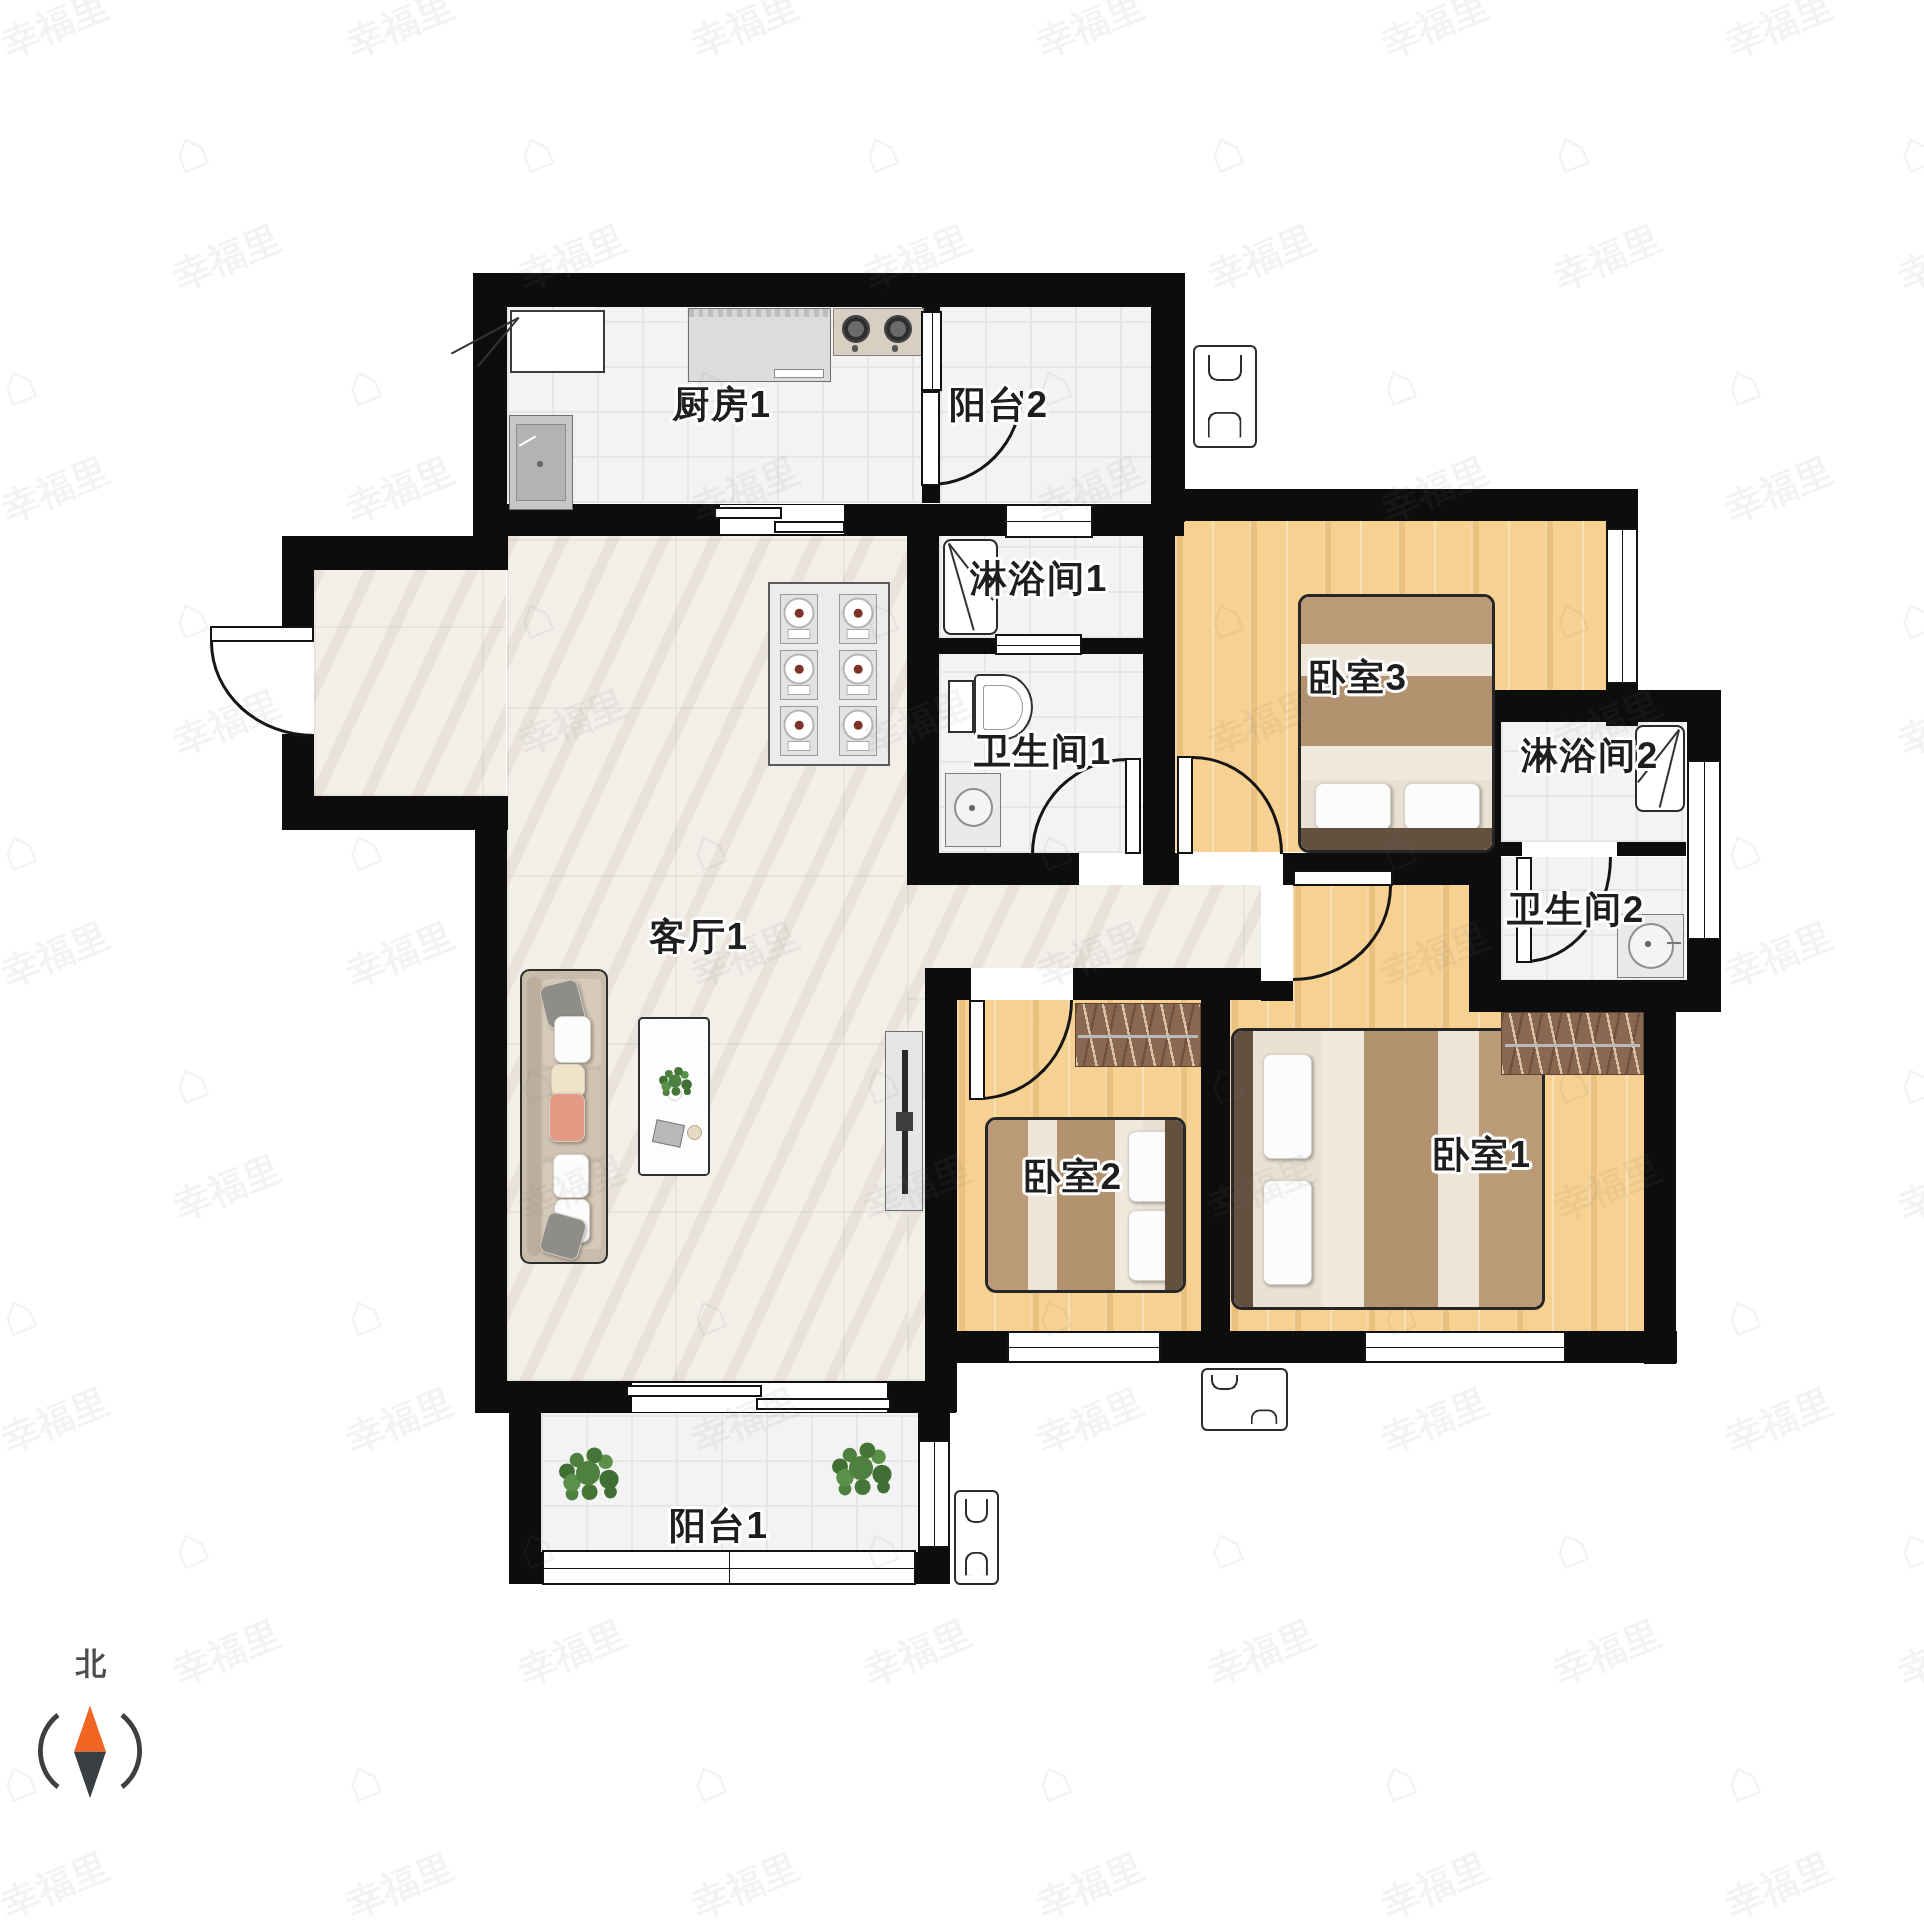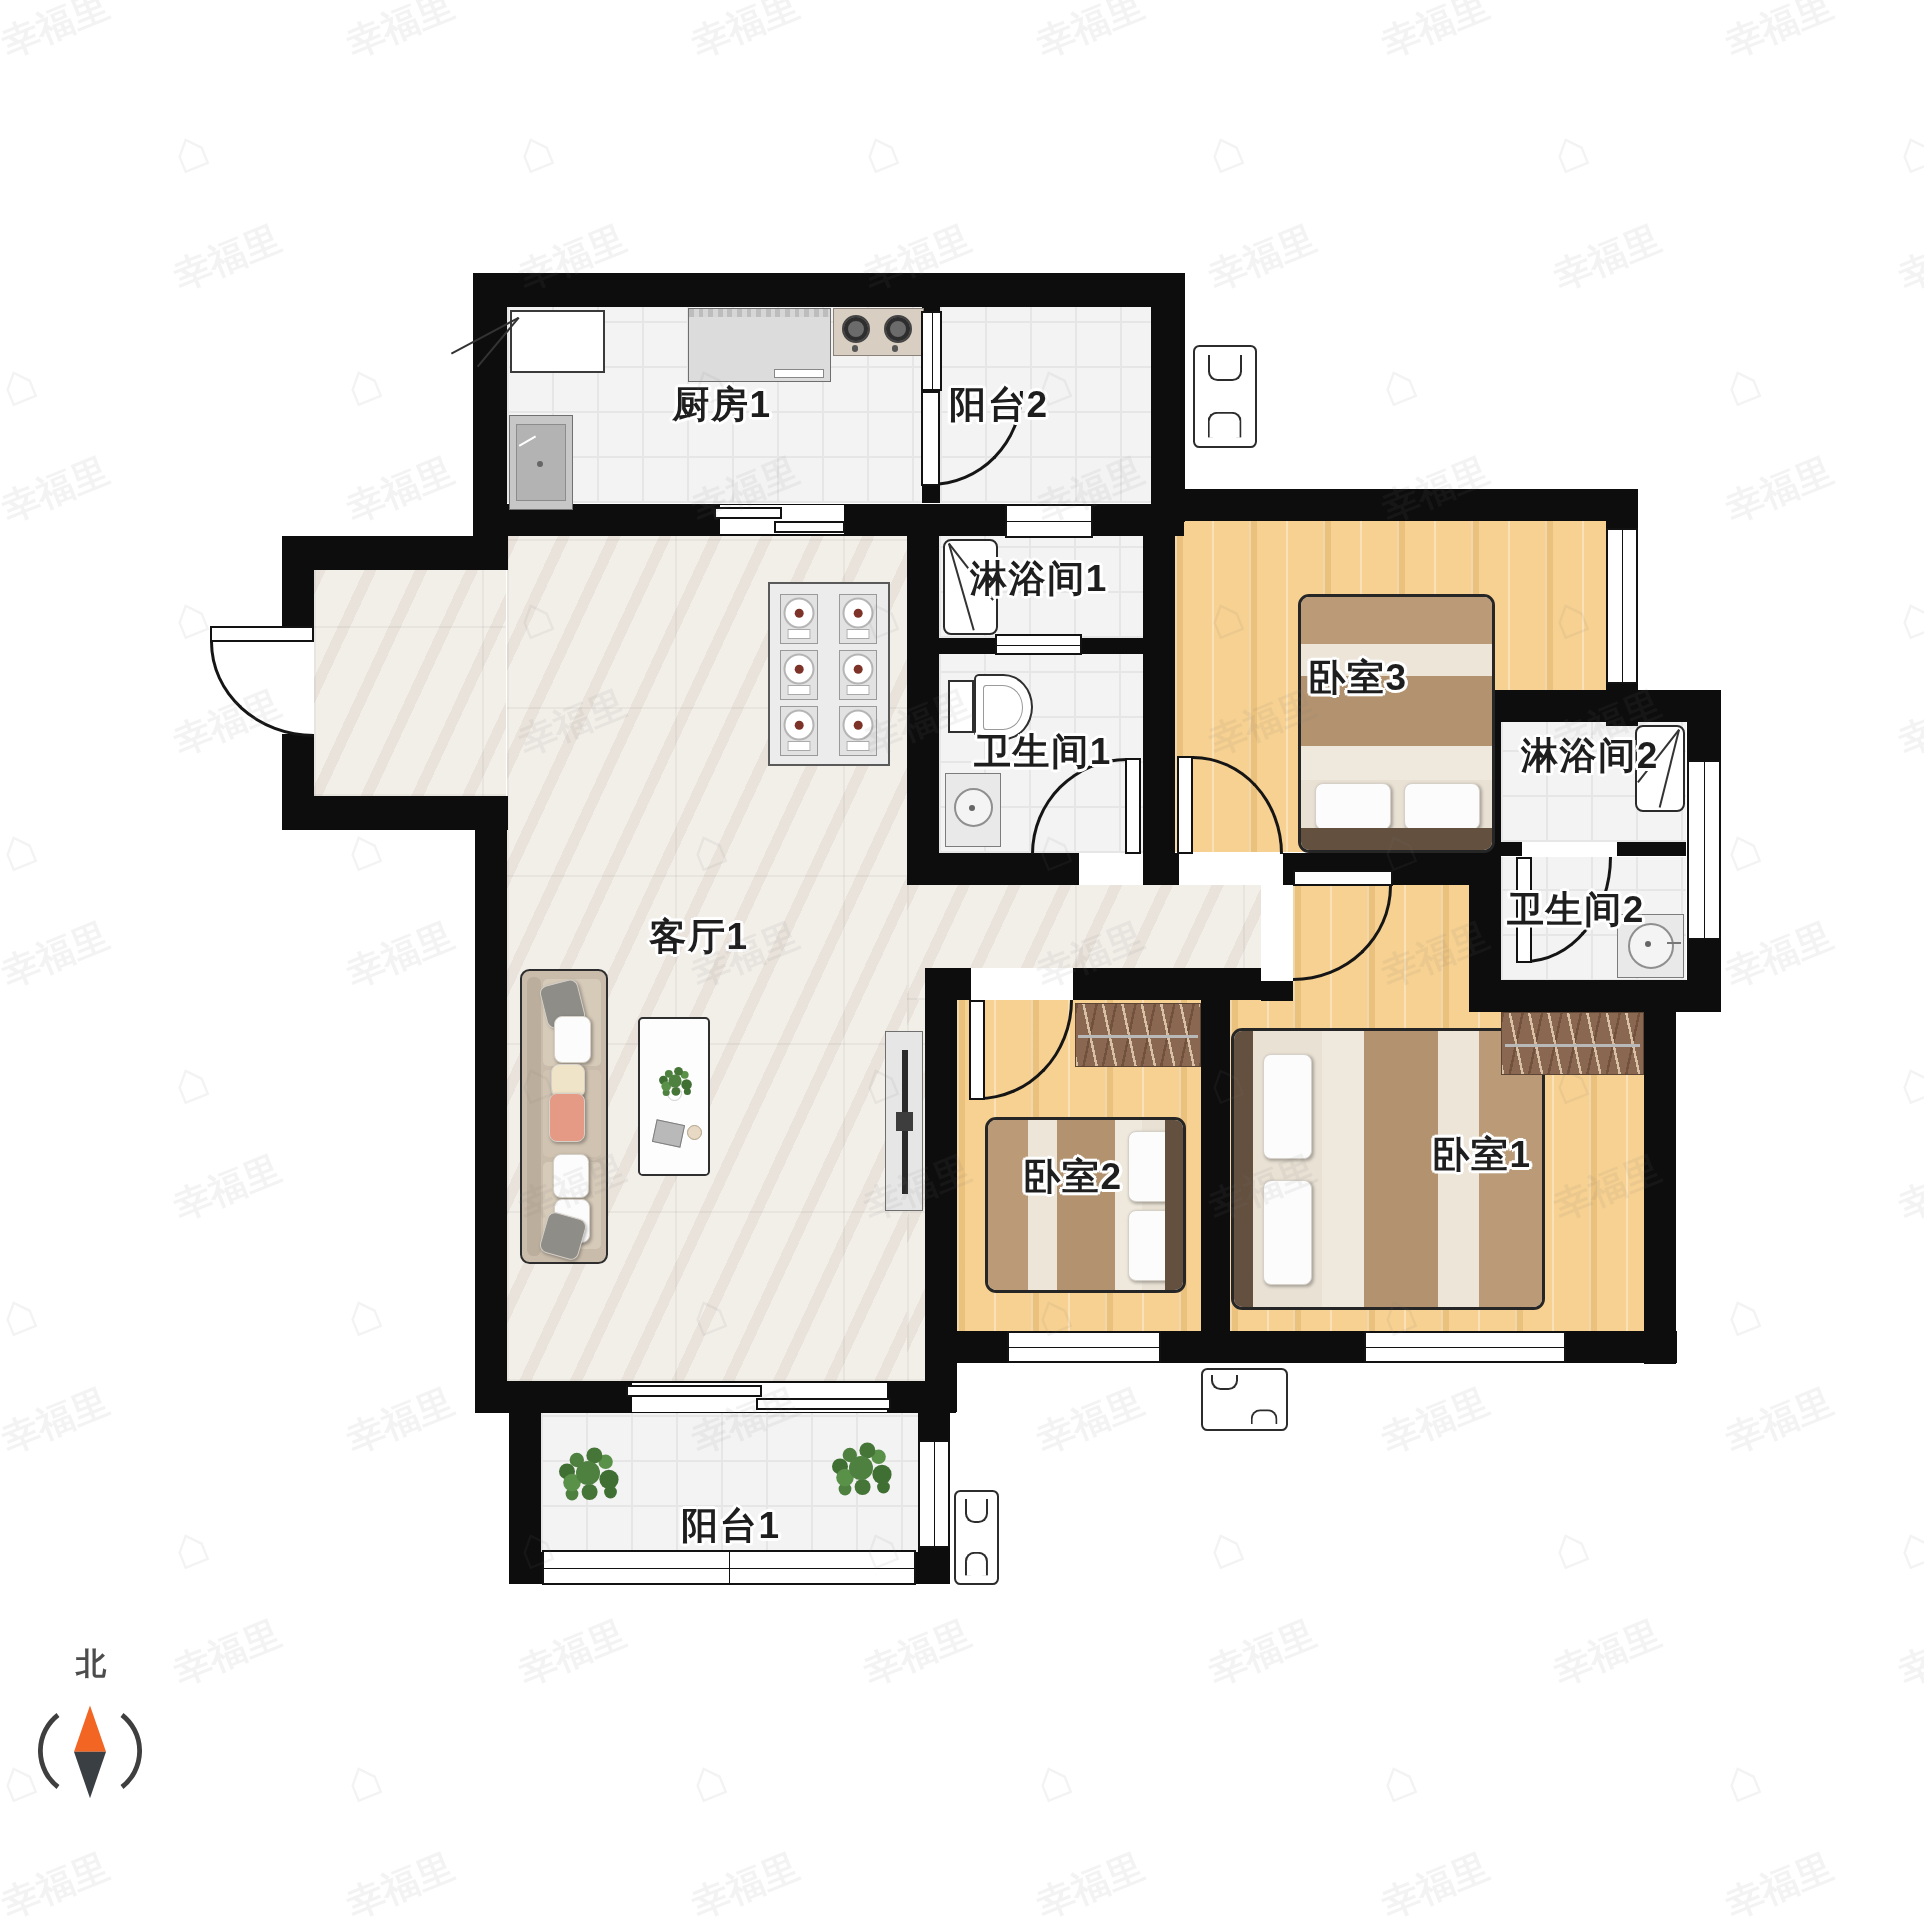--- a/index.html
+++ b/index.html
@@ -333,21 +333,21 @@
   <div class="room-label" style="left:722px;top:405px;">厨房1</div>
   <div class="room-label" style="left:999px;top:405px;">阳台2</div>
   <div class="room-label" style="left:1039px;top:579px;">淋浴间1</div>
   <div class="room-label" style="left:1043px;top:752px;">卫生间1</div>
   <div class="room-label" style="left:1358px;top:678px;">卧室3</div>
   <div class="room-label" style="left:1590px;top:756px;">淋浴间2</div>
   <div class="room-label" style="left:1576px;top:910px;">卫生间2</div>
   <div class="room-label" style="left:699px;top:937px;">客厅1</div>
   <div class="room-label" style="left:1073px;top:1177px;">卧室2</div>
   <div class="room-label" style="left:1482px;top:1155px;">卧室1</div>
-  <div class="room-label" style="left:719px;top:1526px;margin-left:12px;">阳台1</div>
+  <div class="room-label" style="left:719px;top:1526px;">阳台1</div>
 
   <div id="compass-label" style="left:91px;top:1664px;">北</div>
   <svg style="position:absolute;left:38px;top:1699px;z-index:30;" width="104" height="104" viewBox="0 0 130 130">
     <path d="M 25 20 A 57 57 0 0 0 25 110" fill="none" stroke="#3f3f3f" stroke-width="6"></path>
     <path d="M 105 20 A 57 57 0 0 1 105 110" fill="none" stroke="#3f3f3f" stroke-width="6"></path>
     <polygon points="65,8 45,66 85,66" fill="#f26522"></polygon>
     <polygon points="45,66 85,66 65,124" fill="#3a3f44"></polygon>
   </svg>
 
   <div id="watermark">

